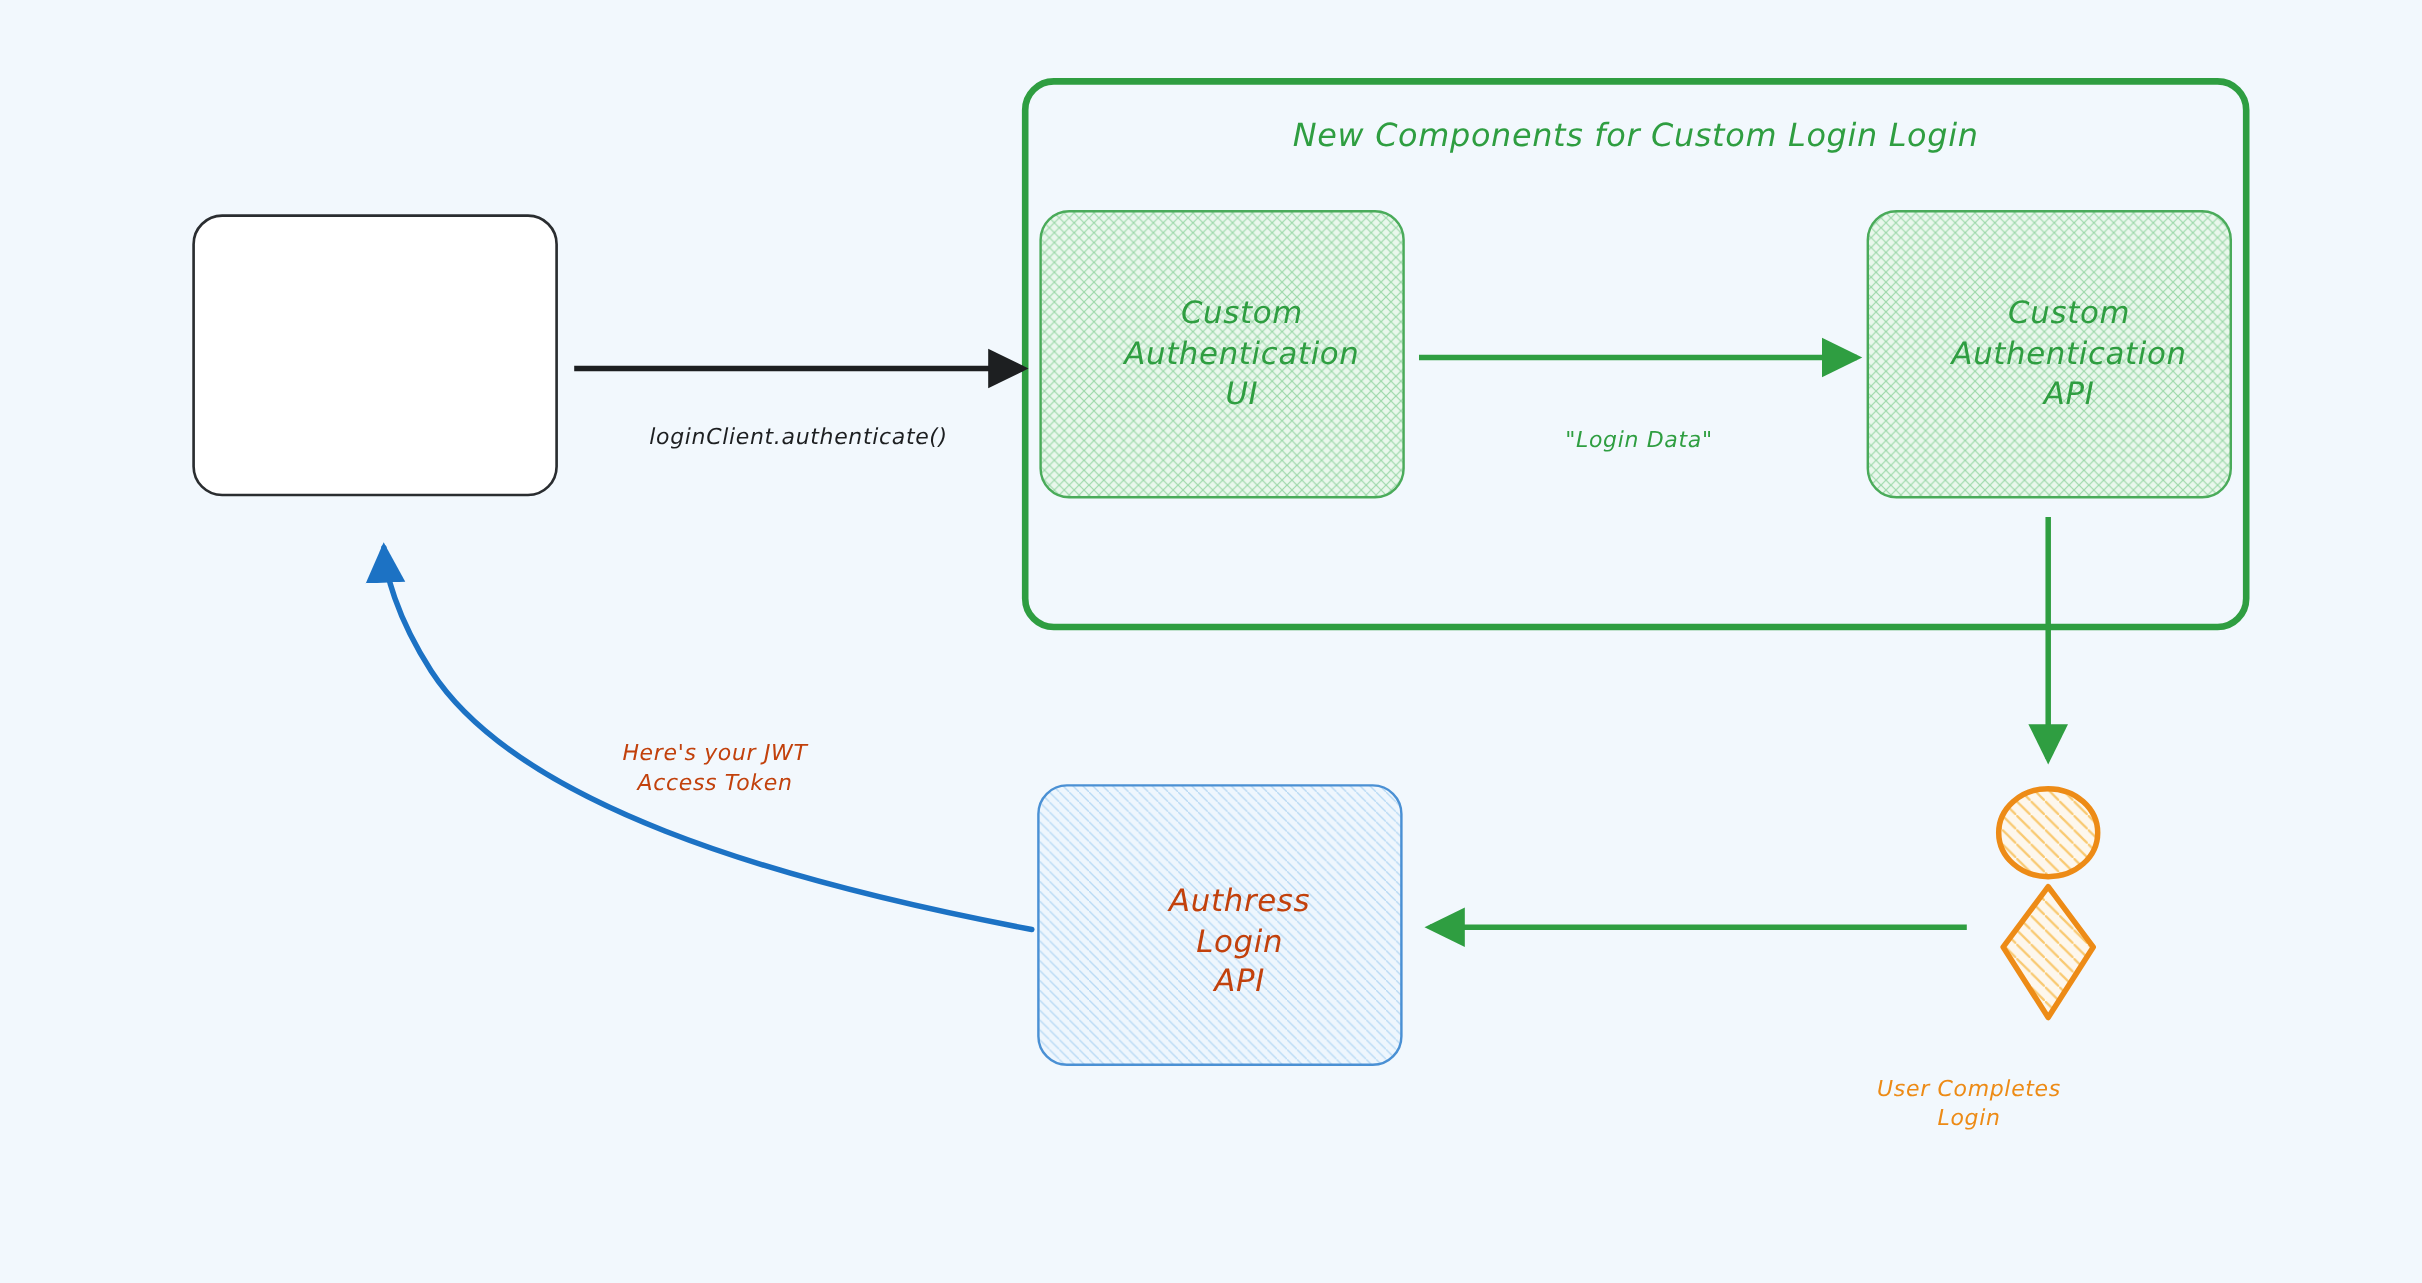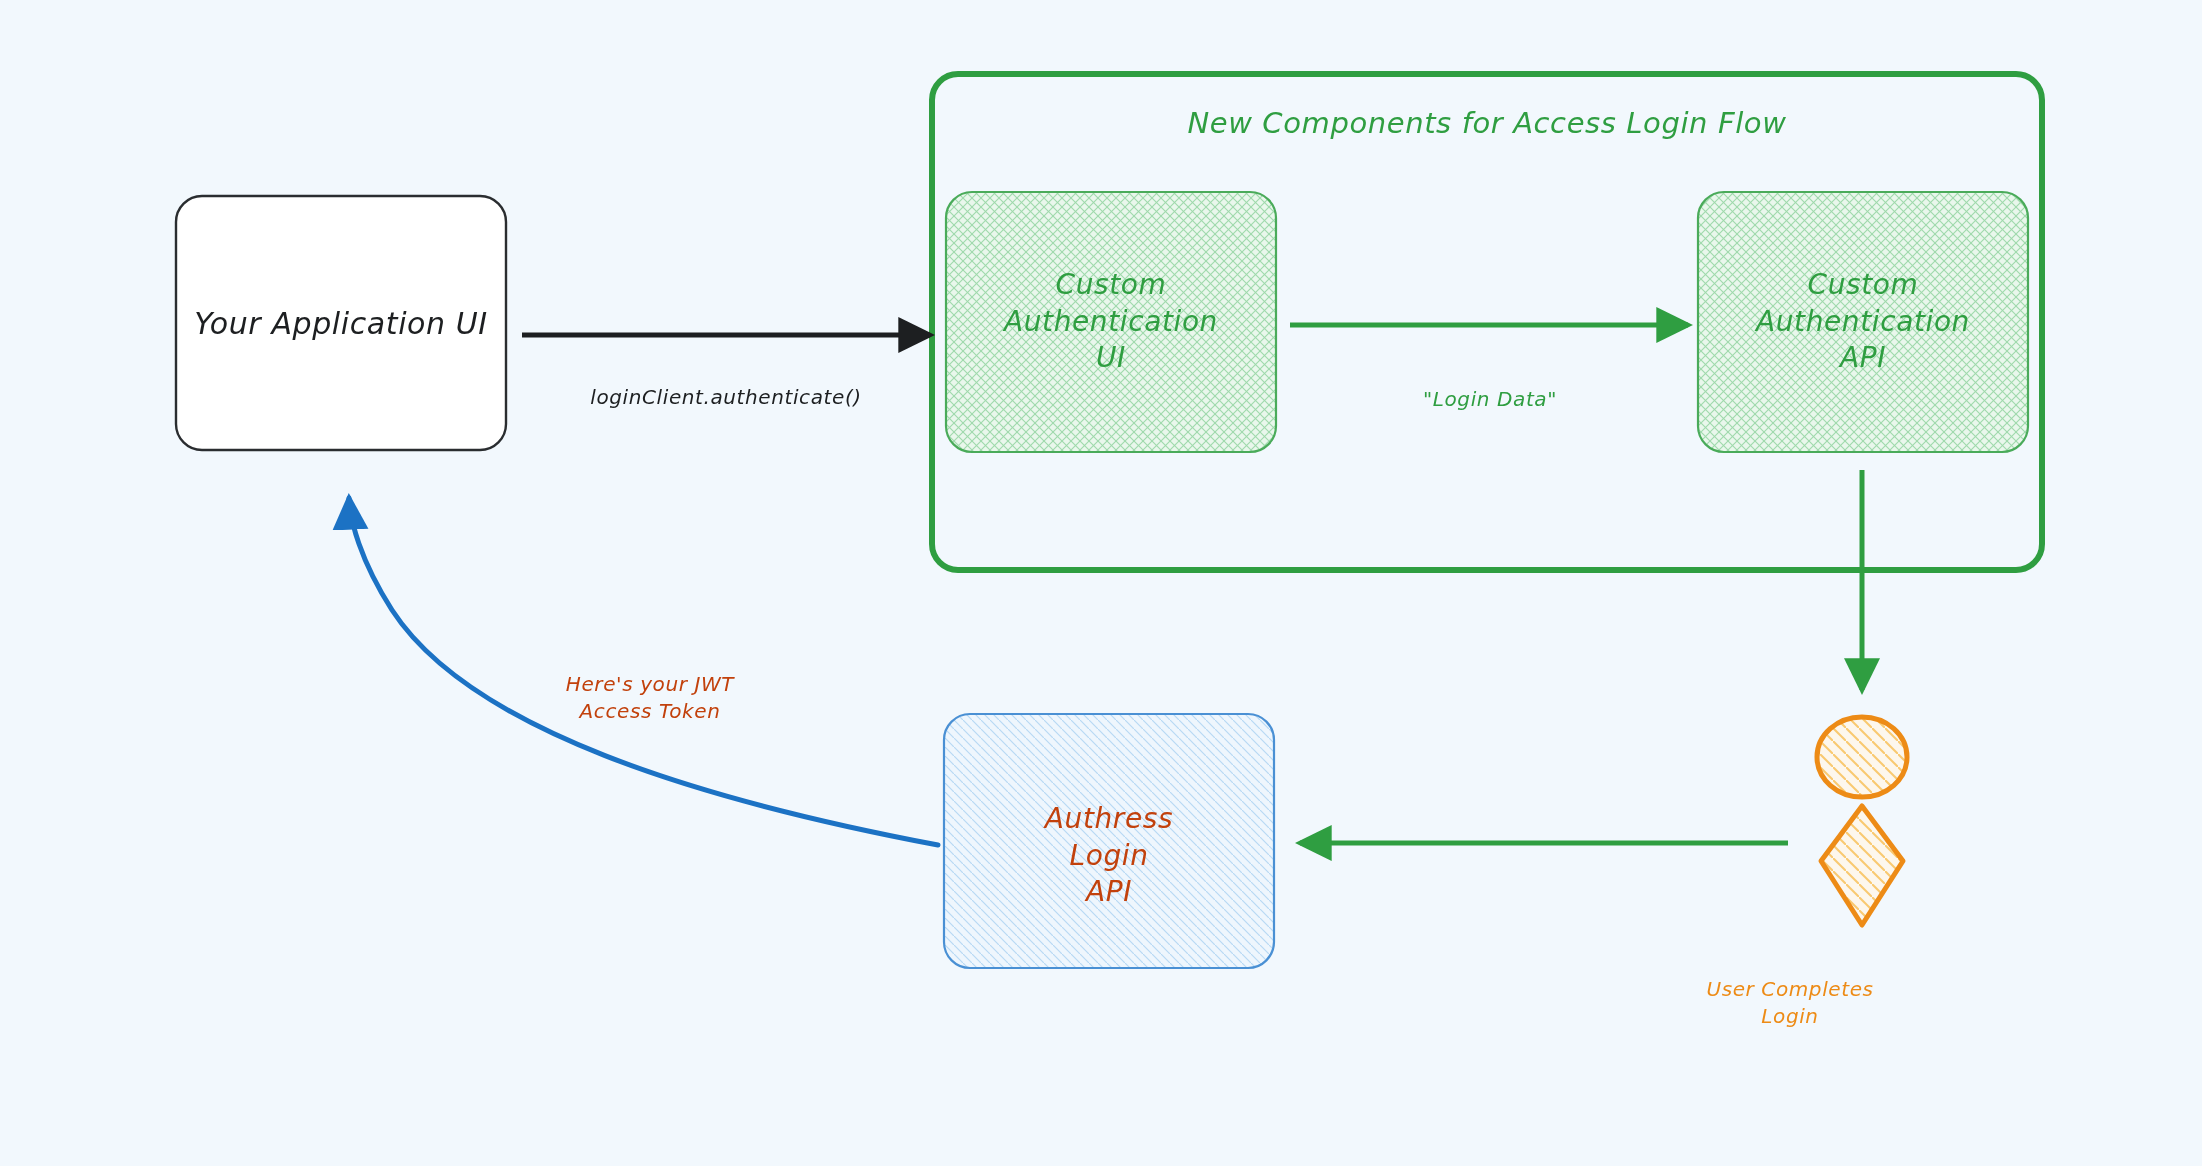--- a/index.html
+++ b/index.html
@@ -28,20 +28,21 @@
   }
   .node-label {
     position: absolute;
     display: flex;
     align-items: center;
     justify-content: center;
     flex-direction: column;
     text-align: center;
     pointer-events: none;
     line-height: 1.30;
+    padding-left: 18px;
   }
   .hand {
     font-family: "DejaVu Sans", sans-serif;
     font-style: italic;
     font-weight: 400;
     letter-spacing: 0.6px;
   }
   .t-black { color: #1d1f21; }
   .t-green { color: #2f9e41; }
   .t-blue  { color: #c2410c; }
@@ -119,26 +120,23 @@
 
     <line x1="1788" y1="843" x2="1300" y2="843" stroke="#2f9e41" stroke-width="5" marker-end="url(#arrow-green)"></line>
 
     <path d="M 938 845 C 700 800 470 730 392 610 C 360 560 350 520 349 498" fill="none" stroke="#1c72c4" stroke-width="5" stroke-linecap="round" marker-end="url(#arrow-blue)"></path>
 
     <ellipse cx="1862" cy="757" rx="45" ry="40" fill="url(#hatch-orange)" stroke="#ed8b16" stroke-width="5"></ellipse>
     <path d="M 1862 806 L 1903 861 L 1862 925 L 1821 861 Z" fill="url(#hatch-orange)" stroke="#ed8b16" stroke-width="5" stroke-linejoin="round"></path>
   </svg>
 
   <div class="group-title hand fs-title t-green" style="left:932px; top:106px; width:1110px;">
-    <span>New Components for Access Login Flow</span>
+    <span>New Components for Custom Login Login</span>
   </div>
 
-  <div class="node-label hand fs-big t-black" style="left:176px; top:196px; width:330px; height:254px;">
-    <span>Your Application UI</span>
-  </div>
 
   <div class="node-label hand fs-node t-green" style="left:946px; top:192px; width:330px; height:260px;">
     <span>Custom</span>
     <span>Authentication</span>
     <span>UI</span>
   </div>
 
   <div class="node-label hand fs-node t-green" style="left:1698px; top:192px; width:330px; height:260px;">
     <span>Custom</span>
     <span>Authentication</span>

